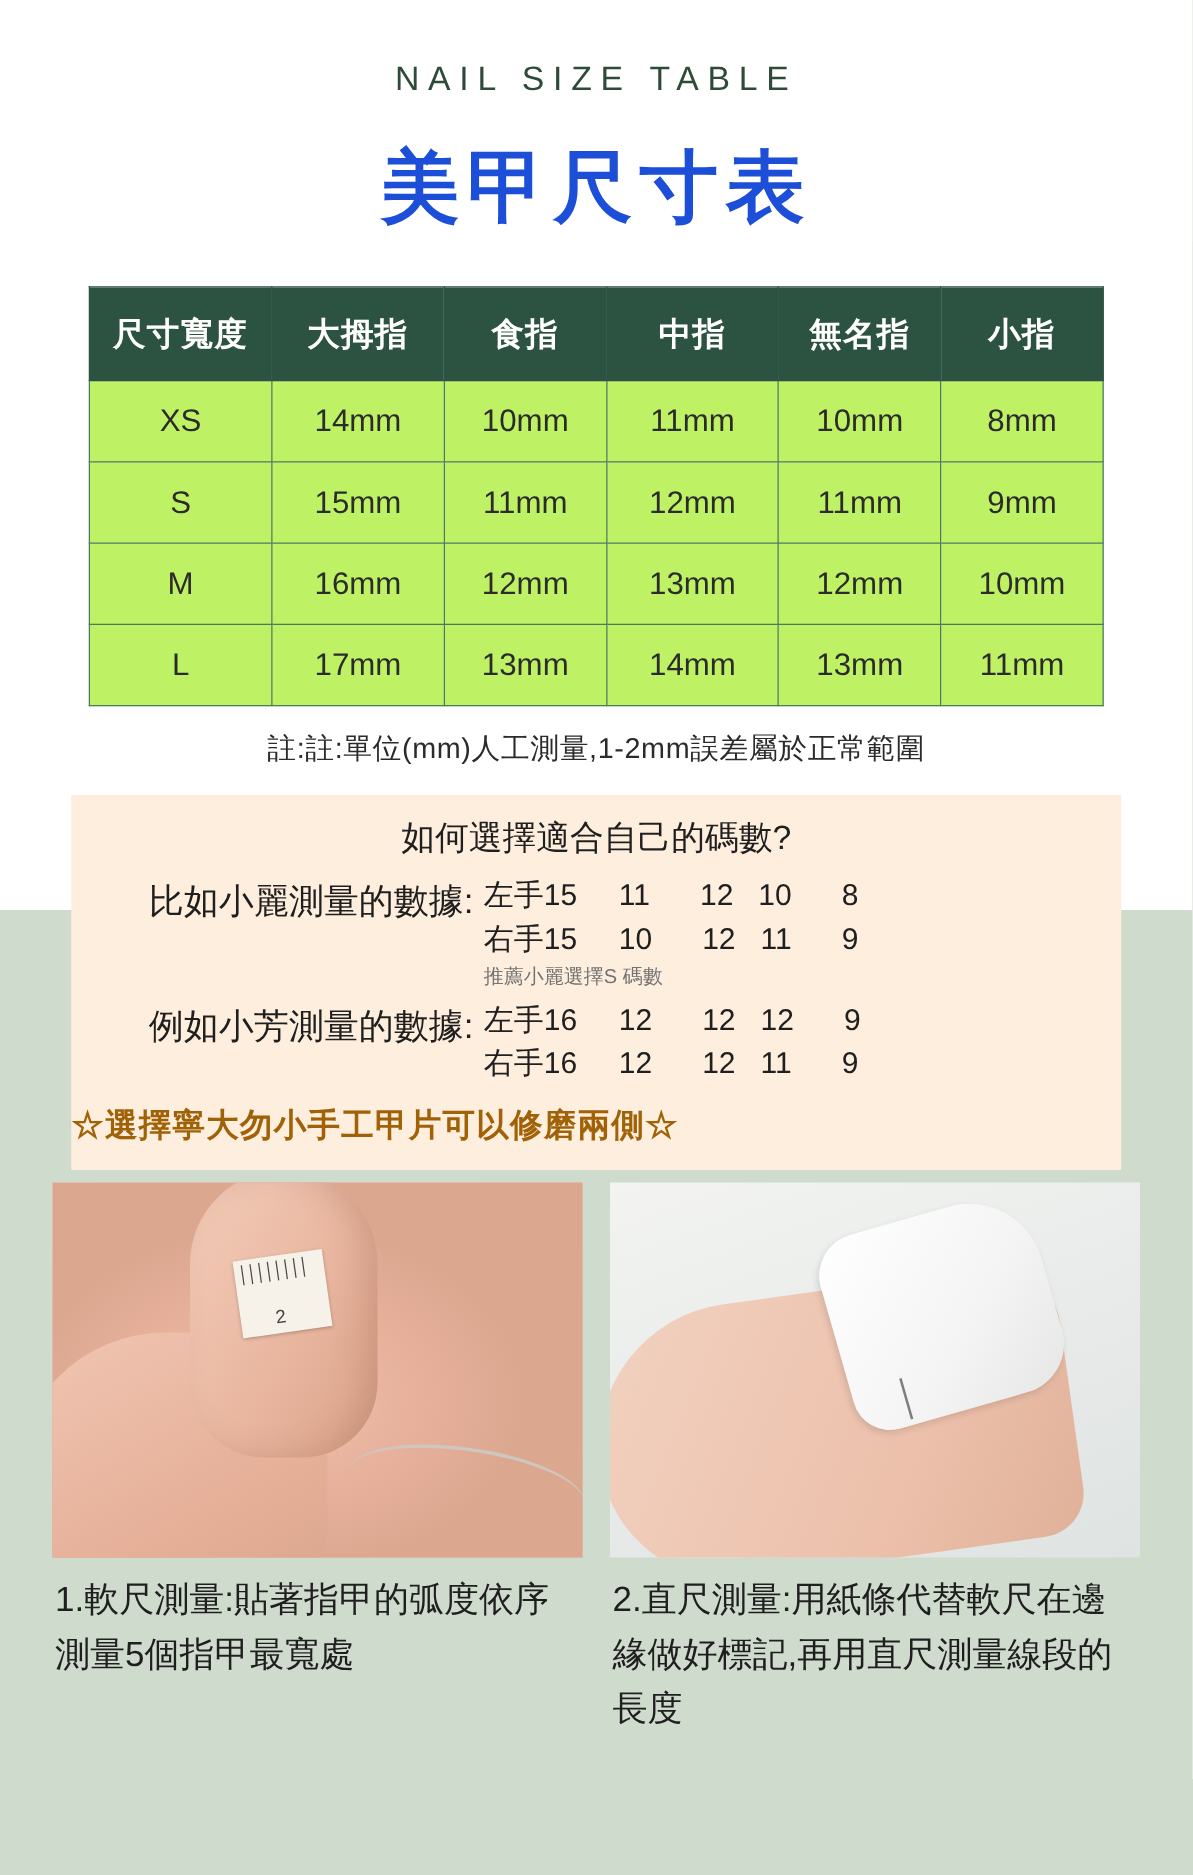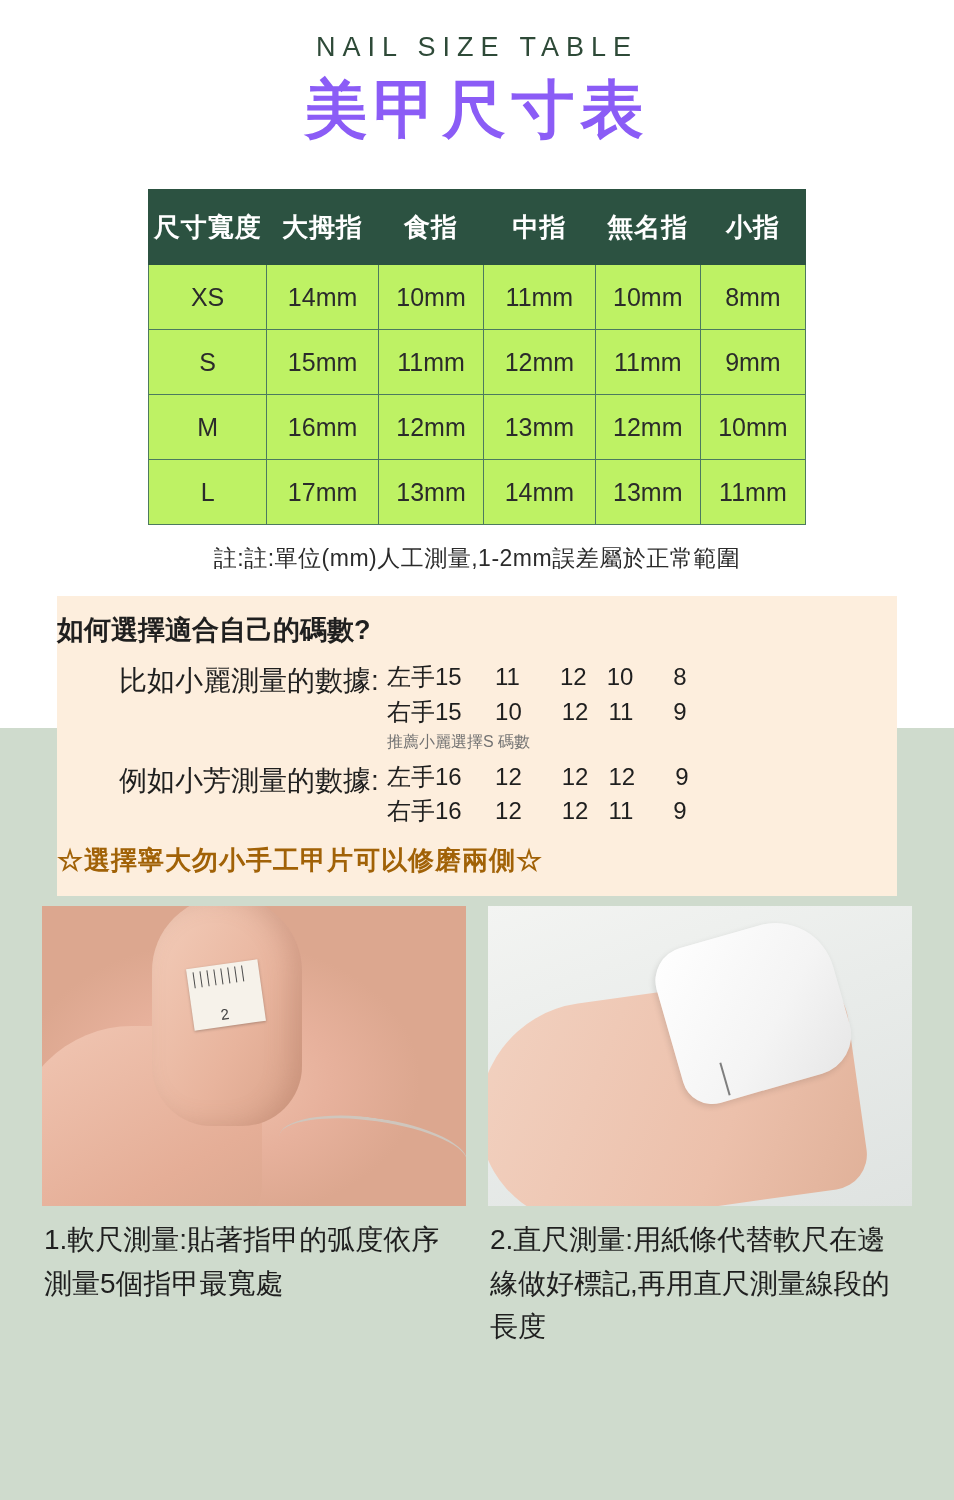--- a/index.html
+++ b/index.html
@@ -10,43 +10,43 @@
     width: 954px;
     height: 1500px;
     background: #ffffff;
     font-family: "Liberation Sans", sans-serif;
     overflow: hidden;
     position: relative;
   }
 
   
   .header {
-    padding-top: 32px;
+    padding-top: 48px;
     text-align: center;
     background: #ffffff;
   }
   .header-en {
     font-size: 27px;
     letter-spacing: 7px;
     color: #2e4a38;
     font-weight: 400;
   }
   .header-cn {
-    margin-top: 4px;
+    margin-top: 28px;
     font-size: 63px;
     font-weight: 700;
     letter-spacing: 6px;
-    color: #8b5cf6;
+    color: #1d4ed8;
     font-family: "Liberation Sans", sans-serif;
   }
 
   
   .table-wrap {
     margin: 36px auto 0 auto;
-    width: 658px;
+    width: 812px;
   }
   table.size-table {
     border-collapse: collapse;
     width: 100%;
     table-layout: fixed;
   }
   table.size-table thead th {
     background: #2c5241;
     color: #ffffff;
     font-size: 26px;
@@ -97,22 +97,23 @@
   
   .guide {
     position: relative;
     z-index: 1;
     margin: 22px auto 0 auto;
     width: 840px;
     background: #fdeedd;
     padding: 16px 0 18px 0;
   }
   .guide-title {
+    text-align: center;
     font-size: 27px;
-    font-weight: 700;
+    font-weight: 400;
     color: #1f1f1f;
     margin-bottom: 12px;
   }
   .example {
     display: flex;
     align-items: flex-start;
     margin: 0 0 6px 0;
     padding-left: 62px;
   }
   .example-label {

